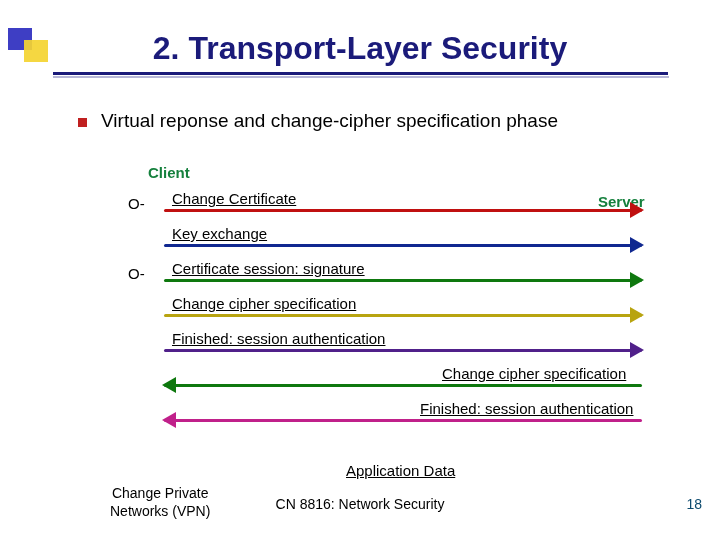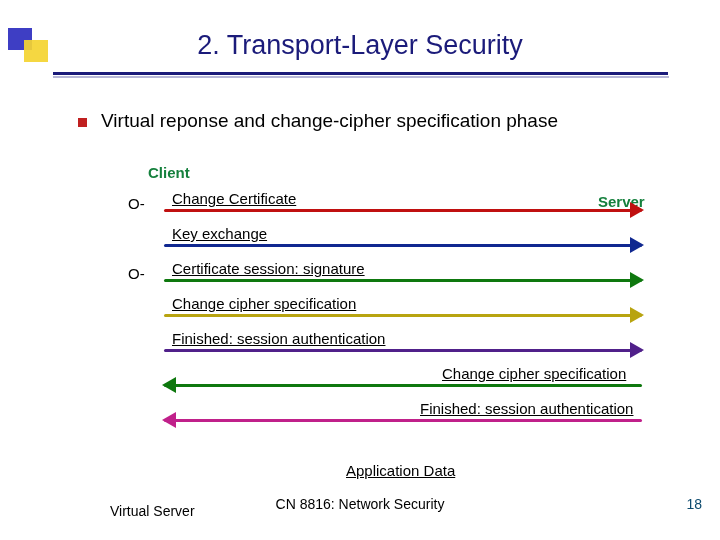--- a/index.html
+++ b/index.html
@@ -31,23 +31,23 @@
     width: 24px; height: 22px;
     background: #f4d431;
     opacity: 0.92;
   }
   .title {
     position: absolute;
     top: 30px;
     left: 0;
     width: 720px;
     text-align: center;
-    font-size: 27px;
+    font-size: 32px;
     color: #1b1b7a;
-    font-weight: 400;
+    font-weight: 700;
   }
   .title-ul {
     position: absolute;
     top: 72px;
     left: 53px;
     width: 615px;
     height: 3px;
     background: #1b1b7a;
   }
   .title-ul2 {
@@ -225,16 +225,17 @@
 
 <div class="lbl" style="top:400px; left:420px;">Finished: session authentication</div>
 <div class="arrow-wrap" style="top:411px;">
   <div class="arrow-left c-pink"></div>
   <div class="head-left hr-pink"></div>
 </div>
 
 <div class="lbl" style="top:434px; left:346px;margin-top:28px;">Application Data</div>
 
 <div class="footer-left">
-  <span>Virtual Server</span><br>
+  <span>Change Private</span><br>
+  <span>Networks (VPN)</span>
 </div>
 <div class="footer-center">CN 8816: Network Security</div>
 <div class="footer-right">18</div>
 
 </body></html>

